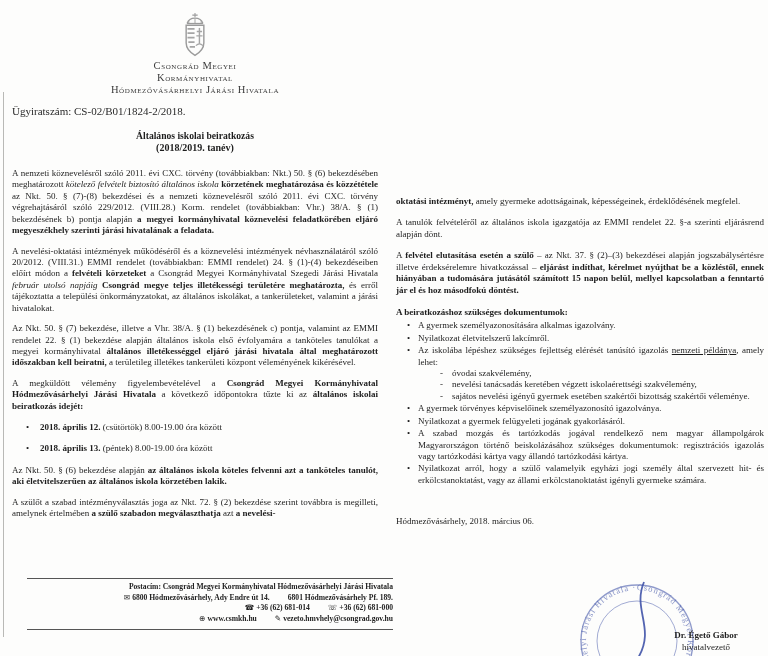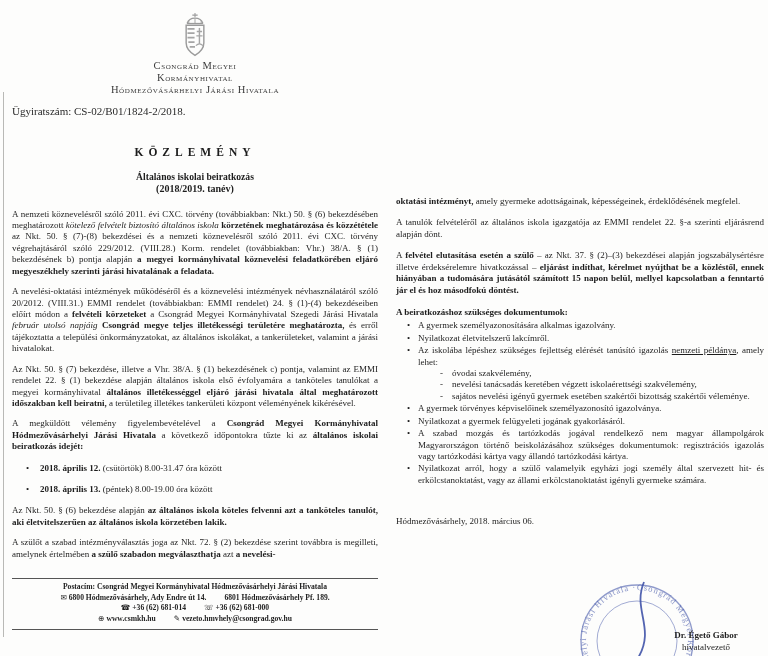--- a/index.html
+++ b/index.html
@@ -39,21 +39,21 @@
   .docs-head{margin:11px 0 0 0;font-weight:bold;}
   ul.docs-list{list-style:none;margin:2px 0 0 0;padding:0 0 0 22px;}
   ul.docs-list>li{position:relative;margin:1px 0;}
   ul.docs-list>li::before{content:"•";position:absolute;left:-11px;top:0;font-size:9px;}
   ul.sub-list{list-style:none;margin:0;padding:0 0 0 34px;}
   ul.sub-list>li{position:relative;margin:0;}
   ul.sub-list>li::before{content:"-";position:absolute;left:-12px;top:0;}
 
   .dateline{margin-top:30px;text-align:left;}
 
-  .footer{position:absolute;left:12px;top:578px;width:366px;text-align:center;
+  .footer{position:absolute;left:27px;top:578px;width:366px;text-align:right;
           font-size:7.6px;line-height:1.4;font-weight:bold;color:#222;}
   .footer .rule-top{border-top:1px solid #555;margin-bottom:3px;}
   .footer .rule-bottom{border-top:1px solid #555;margin-top:4px;}
   .footer .ficon{font-family:"DejaVu Sans",sans-serif;font-weight:normal;font-size:7.6px;margin-right:2px;}
   .footer .gap{display:inline-block;width:18px;}
 
   .sig-block{position:absolute;left:636px;top:630px;width:140px;text-align:center;
              font-size:9px;line-height:1.3;}
   .sig-name{font-weight:bold;}
   .stamp-wrap{position:absolute;left:572px;top:576px;width:130px;height:130px;pointer-events:none;}
@@ -83,31 +83,30 @@
         <path d="M21 38 q4 -4 8 0" stroke-width="1.4"></path>
       </g>
     </svg>
     <div class="org-line">Csongrád Megyei</div>
     <div class="org-line">Kormányhivatal</div>
     <div class="org-line">Hódmezővásárhelyi Járási Hivatala</div>
   </div>
 
   <div class="case-number">Ügyiratszám: CS-02/B01/1824-2/2018.</div>
 
-  <div class="doc-title">KÖZLEMÉNY</div>
   <div class="subtitle1">Általános iskolai beiratkozás</div>
   <div class="subtitle2">(2018/2019. tanév)</div>
 
   <p class="body-par first"><span>A nemzeti köznevelésről szóló 2011. évi CXC. törvény (továbbiakban: Nkt.) 50. § (6) bekezdésében meghatározott </span><span class="i">kötelező felvételt biztosító általános iskola</span><span> </span><span class="b">körzetének meghatározása és közzététele</span><span> az Nkt. 50. § (7)-(8) bekezdései és a nemzeti köznevelésről szóló 2011. évi CXC. törvény végrehajtásáról szóló 229/2012. (VIII.28.) Korm. rendelet (továbbiakban: Vhr.) 38/A. § (1) bekezdésének b) pontja alapján </span><span class="b">a megyei kormányhivatal köznevelési feladatkörében eljáró megyeszékhely szerinti járási hivatalának a feladata.</span></p>
   <p class="body-par"><span>A nevelési-oktatási intézmények működéséről és a köznevelési intézmények névhasználatáról szóló 20/2012. (VIII.31.) EMMI rendelet (továbbiakban: EMMI rendelet) 24. § (1)-(4) bekezdéseiben előírt módon a </span><span class="b">felvételi körzeteket</span><span> a Csongrád Megyei Kormányhivatal Szegedi Járási Hivatala </span><span class="i">február utolsó napjáig</span><span> </span><span class="b">Csongrád megye teljes illetékességi területére meghatározta,</span><span> és erről tájékoztatta a települési önkormányzatokat, az általános iskolákat, a tankerületeket, valamint a járási hivatalokat.</span></p>
   <p class="body-par"><span>Az Nkt. 50. § (7) bekezdése, illetve a Vhr. 38/A. § (1) bekezdésének c) pontja, valamint az EMMI rendelet 22. § (1) bekezdése alapján általános iskola első évfolyamára a tanköteles tanulókat a megyei kormányhivatal </span><span class="b">általános illetékességgel eljáró járási hivatala által meghatározott időszakban kell beiratni,</span><span> a területileg illetékes tankerületi központ véleményének kikérésével.</span></p>
   <p class="body-par"><span>A megküldött vélemény figyelembevételével a </span><span class="b">Csongrád Megyei Kormányhivatal Hódmezővásárhelyi Járási Hivatala</span><span> a következő időpontokra tűzte ki az </span><span class="b">általános iskolai beiratkozás idejét:</span></p>
 
   <ul class="date-list">
-    <li><span class="b">2018. április 12.</span><span> (csütörtök) 8.00-31.47 óra között</span></li>
+    <li><span class="b">2018. április 12.</span><span> (csütörtök) 8.00-19.00 óra között</span></li>
     <li><span class="b">2018. április 13.</span><span> (péntek) 8.00-19.00 óra között</span></li>
   </ul>
 
   <p class="body-par"><span>Az Nkt. 50. § (6) bekezdése alapján </span><span class="b">az általános iskola köteles felvenni azt a tanköteles tanulót, aki életvitelszerűen az általános iskola körzetében lakik.</span></p>
   <p class="body-par"><span>A szülőt a szabad intézményválasztás joga az Nkt. 72. § (2) bekezdése szerint továbbra is megilleti, amelynek értelmében </span><span class="b">a szülő szabadon megválaszthatja</span><span> azt </span><span class="b">a nevelési-</span></p>
 </div>
 
 <div class="footer">
   <div class="rule-top"></div>
   <div>

